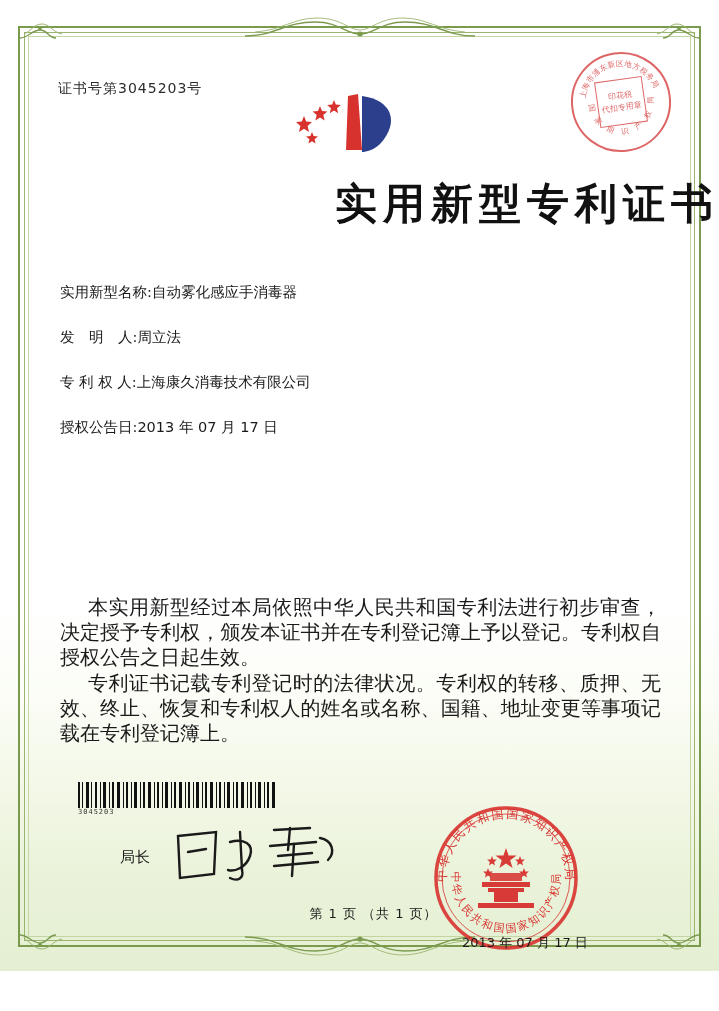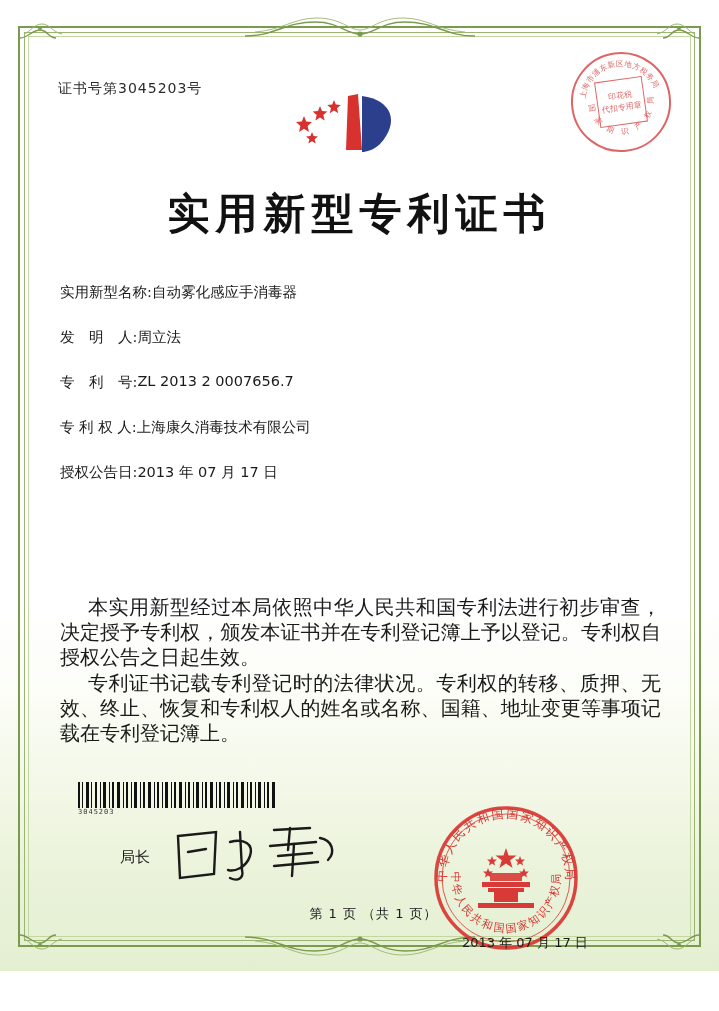--- a/index.html
+++ b/index.html
@@ -129,22 +129,22 @@
   .arc-text {
     font-size: 7.5px;
     fill: #d94b4b;
     letter-spacing: 0.5px;
   }
 
   .title {
     position: absolute;
     left: 0;
     right: 0;
-    top: 186px;
-    text-align: center;
+    top: 176px;
+    text-align: right;
     font-size: 42px;
     font-weight: bold;
     letter-spacing: 6px;
     color: #111;
     font-family: "DejaVu Sans", sans-serif;
   }
 
   .fields {
     position: absolute;
     left: 60px;
@@ -333,24 +333,20 @@
   <div class="title">实用新型专利证书</div>
 
   <div class="fields">
     <div class="field-row">
       <span class="field-label">实用新型名称:</span>
       <span class="field-value">自动雾化感应手消毒器</span>
     </div>
     <div class="field-row">
       <span class="field-label">发　明　人:</span>
       <span class="field-value">周立法</span>
-    </div>
-    <div class="field-row">
-      <span class="field-label">专　利　号:</span>
-      <span class="field-value">ZL 2013 2 0007656.7</span>
     </div>
     <div class="field-row">
       <span class="field-label">专 利 权 人:</span>
       <span class="field-value">上海康久消毒技术有限公司</span>
     </div>
     <div class="field-row">
       <span class="field-label">授权公告日:</span>
       <span class="field-value">2013 年 07 月 17 日</span>
     </div>
   </div>

